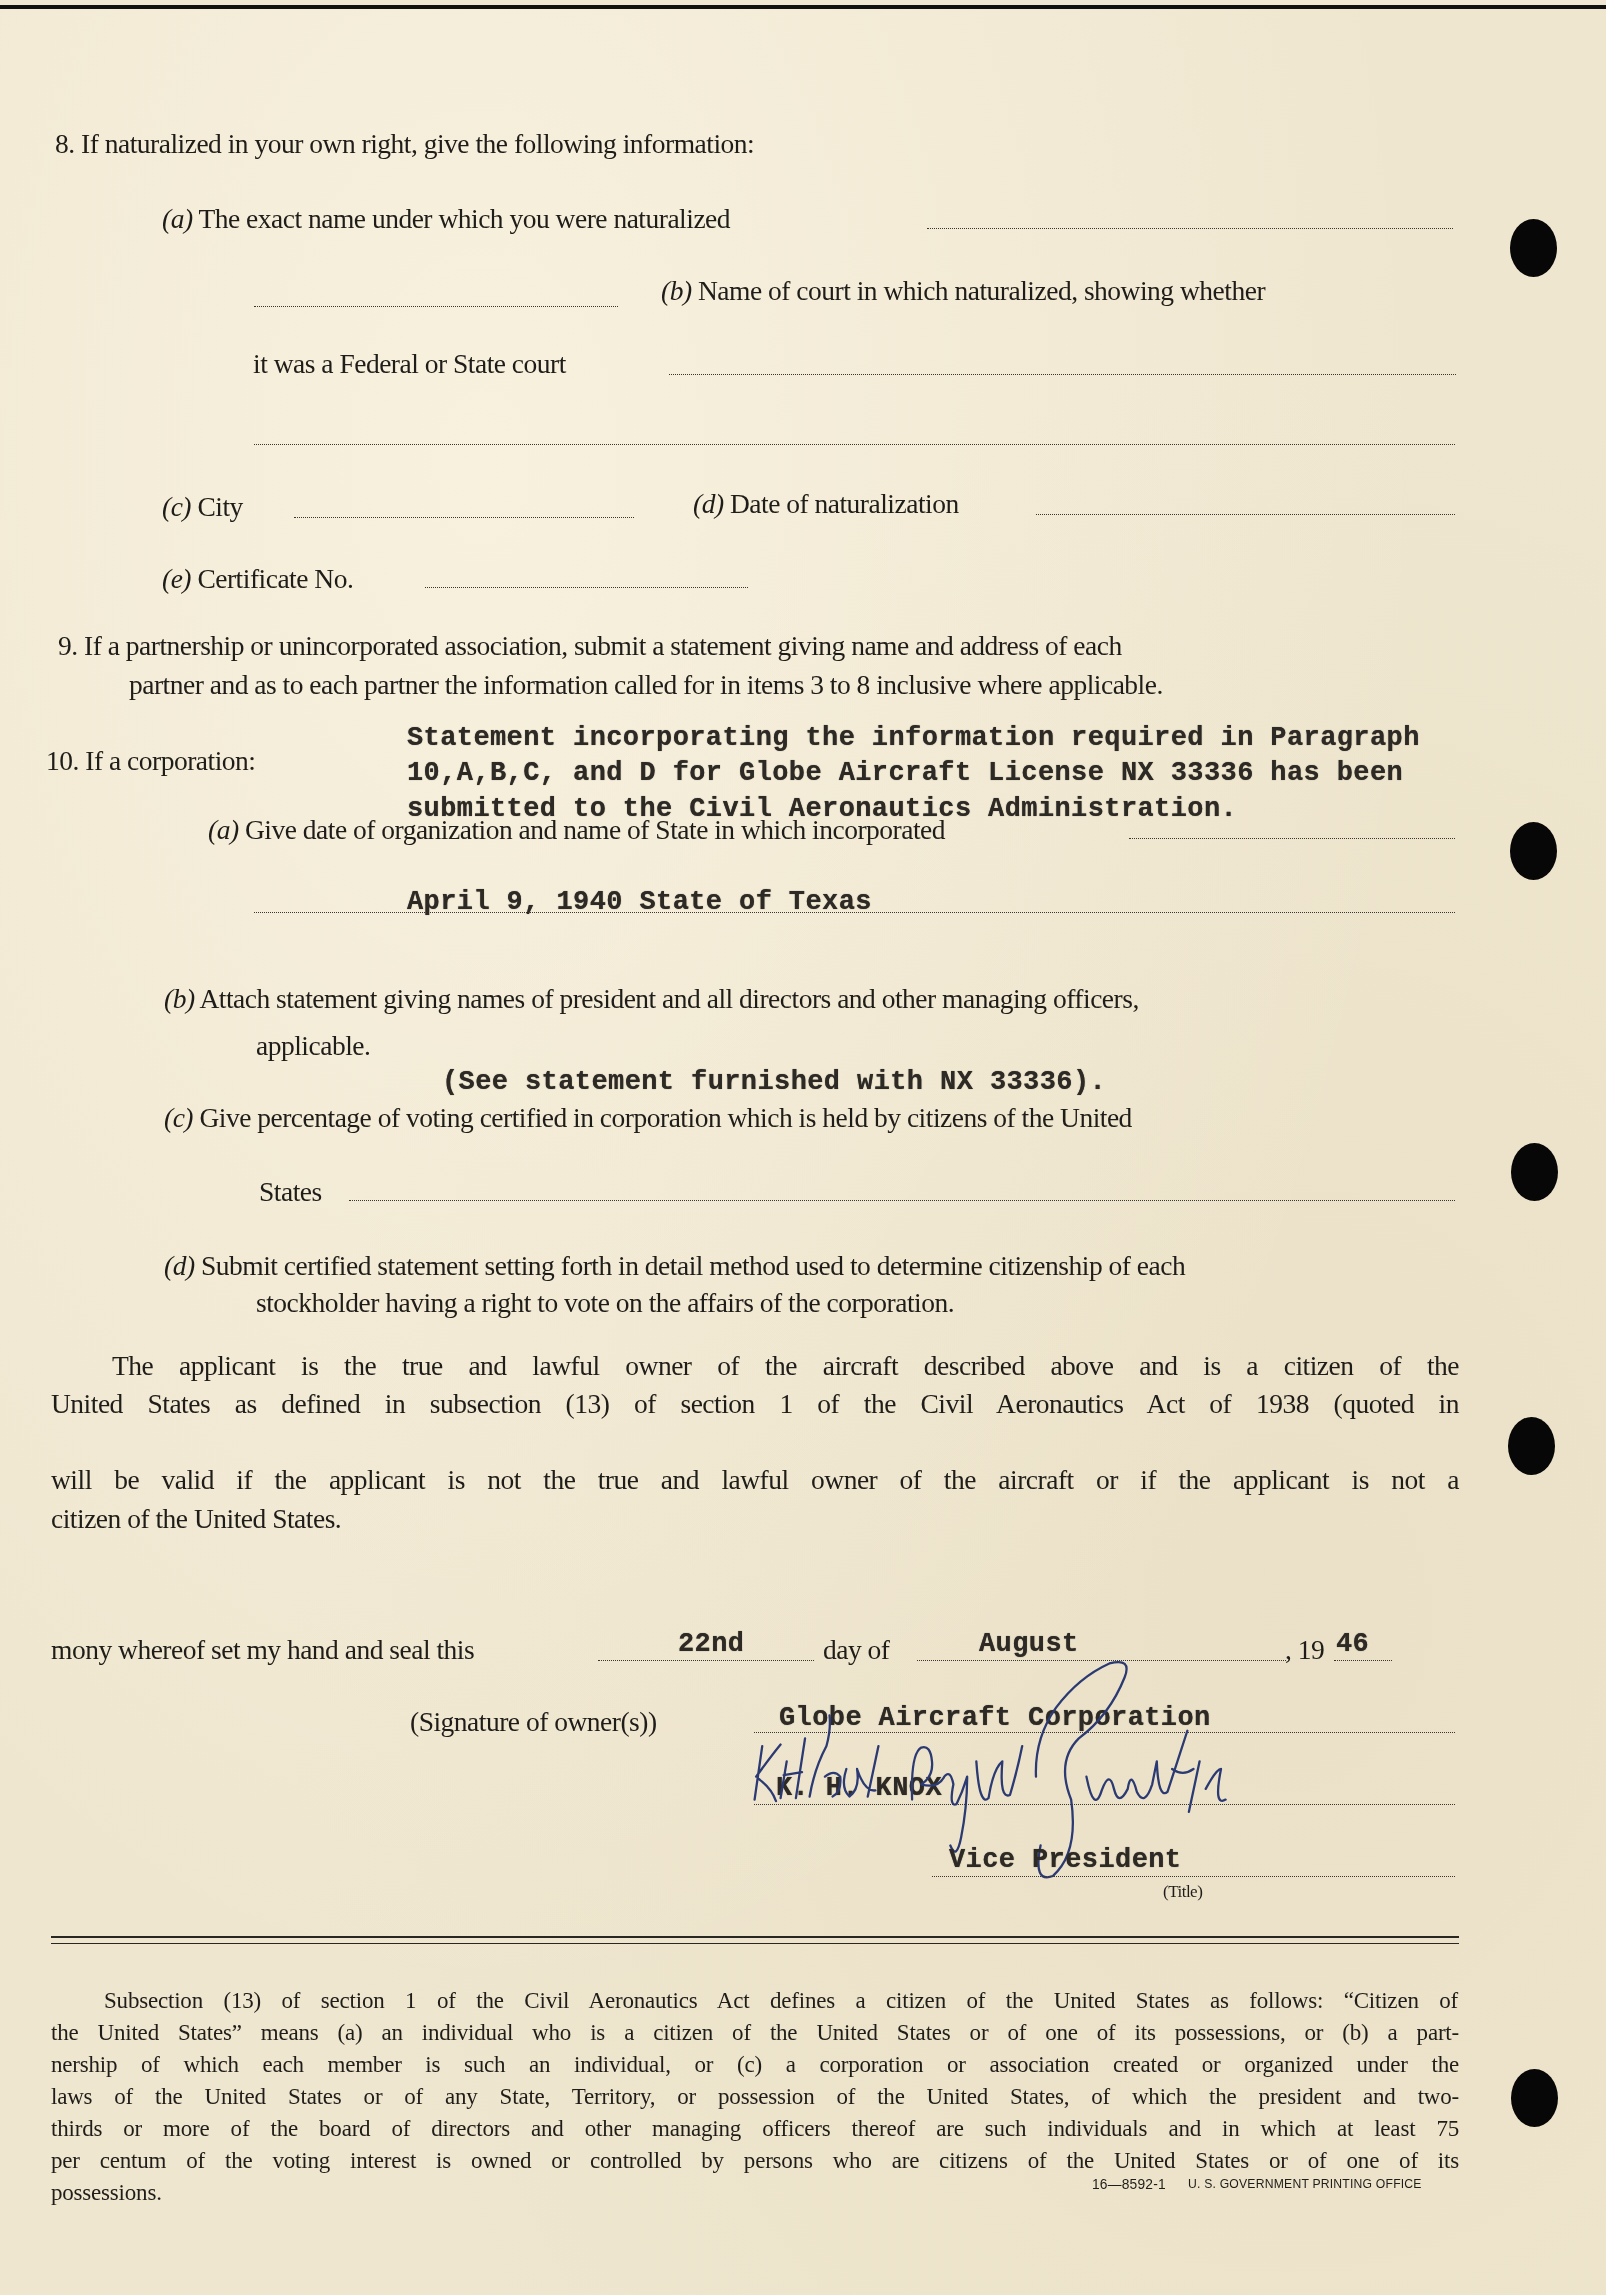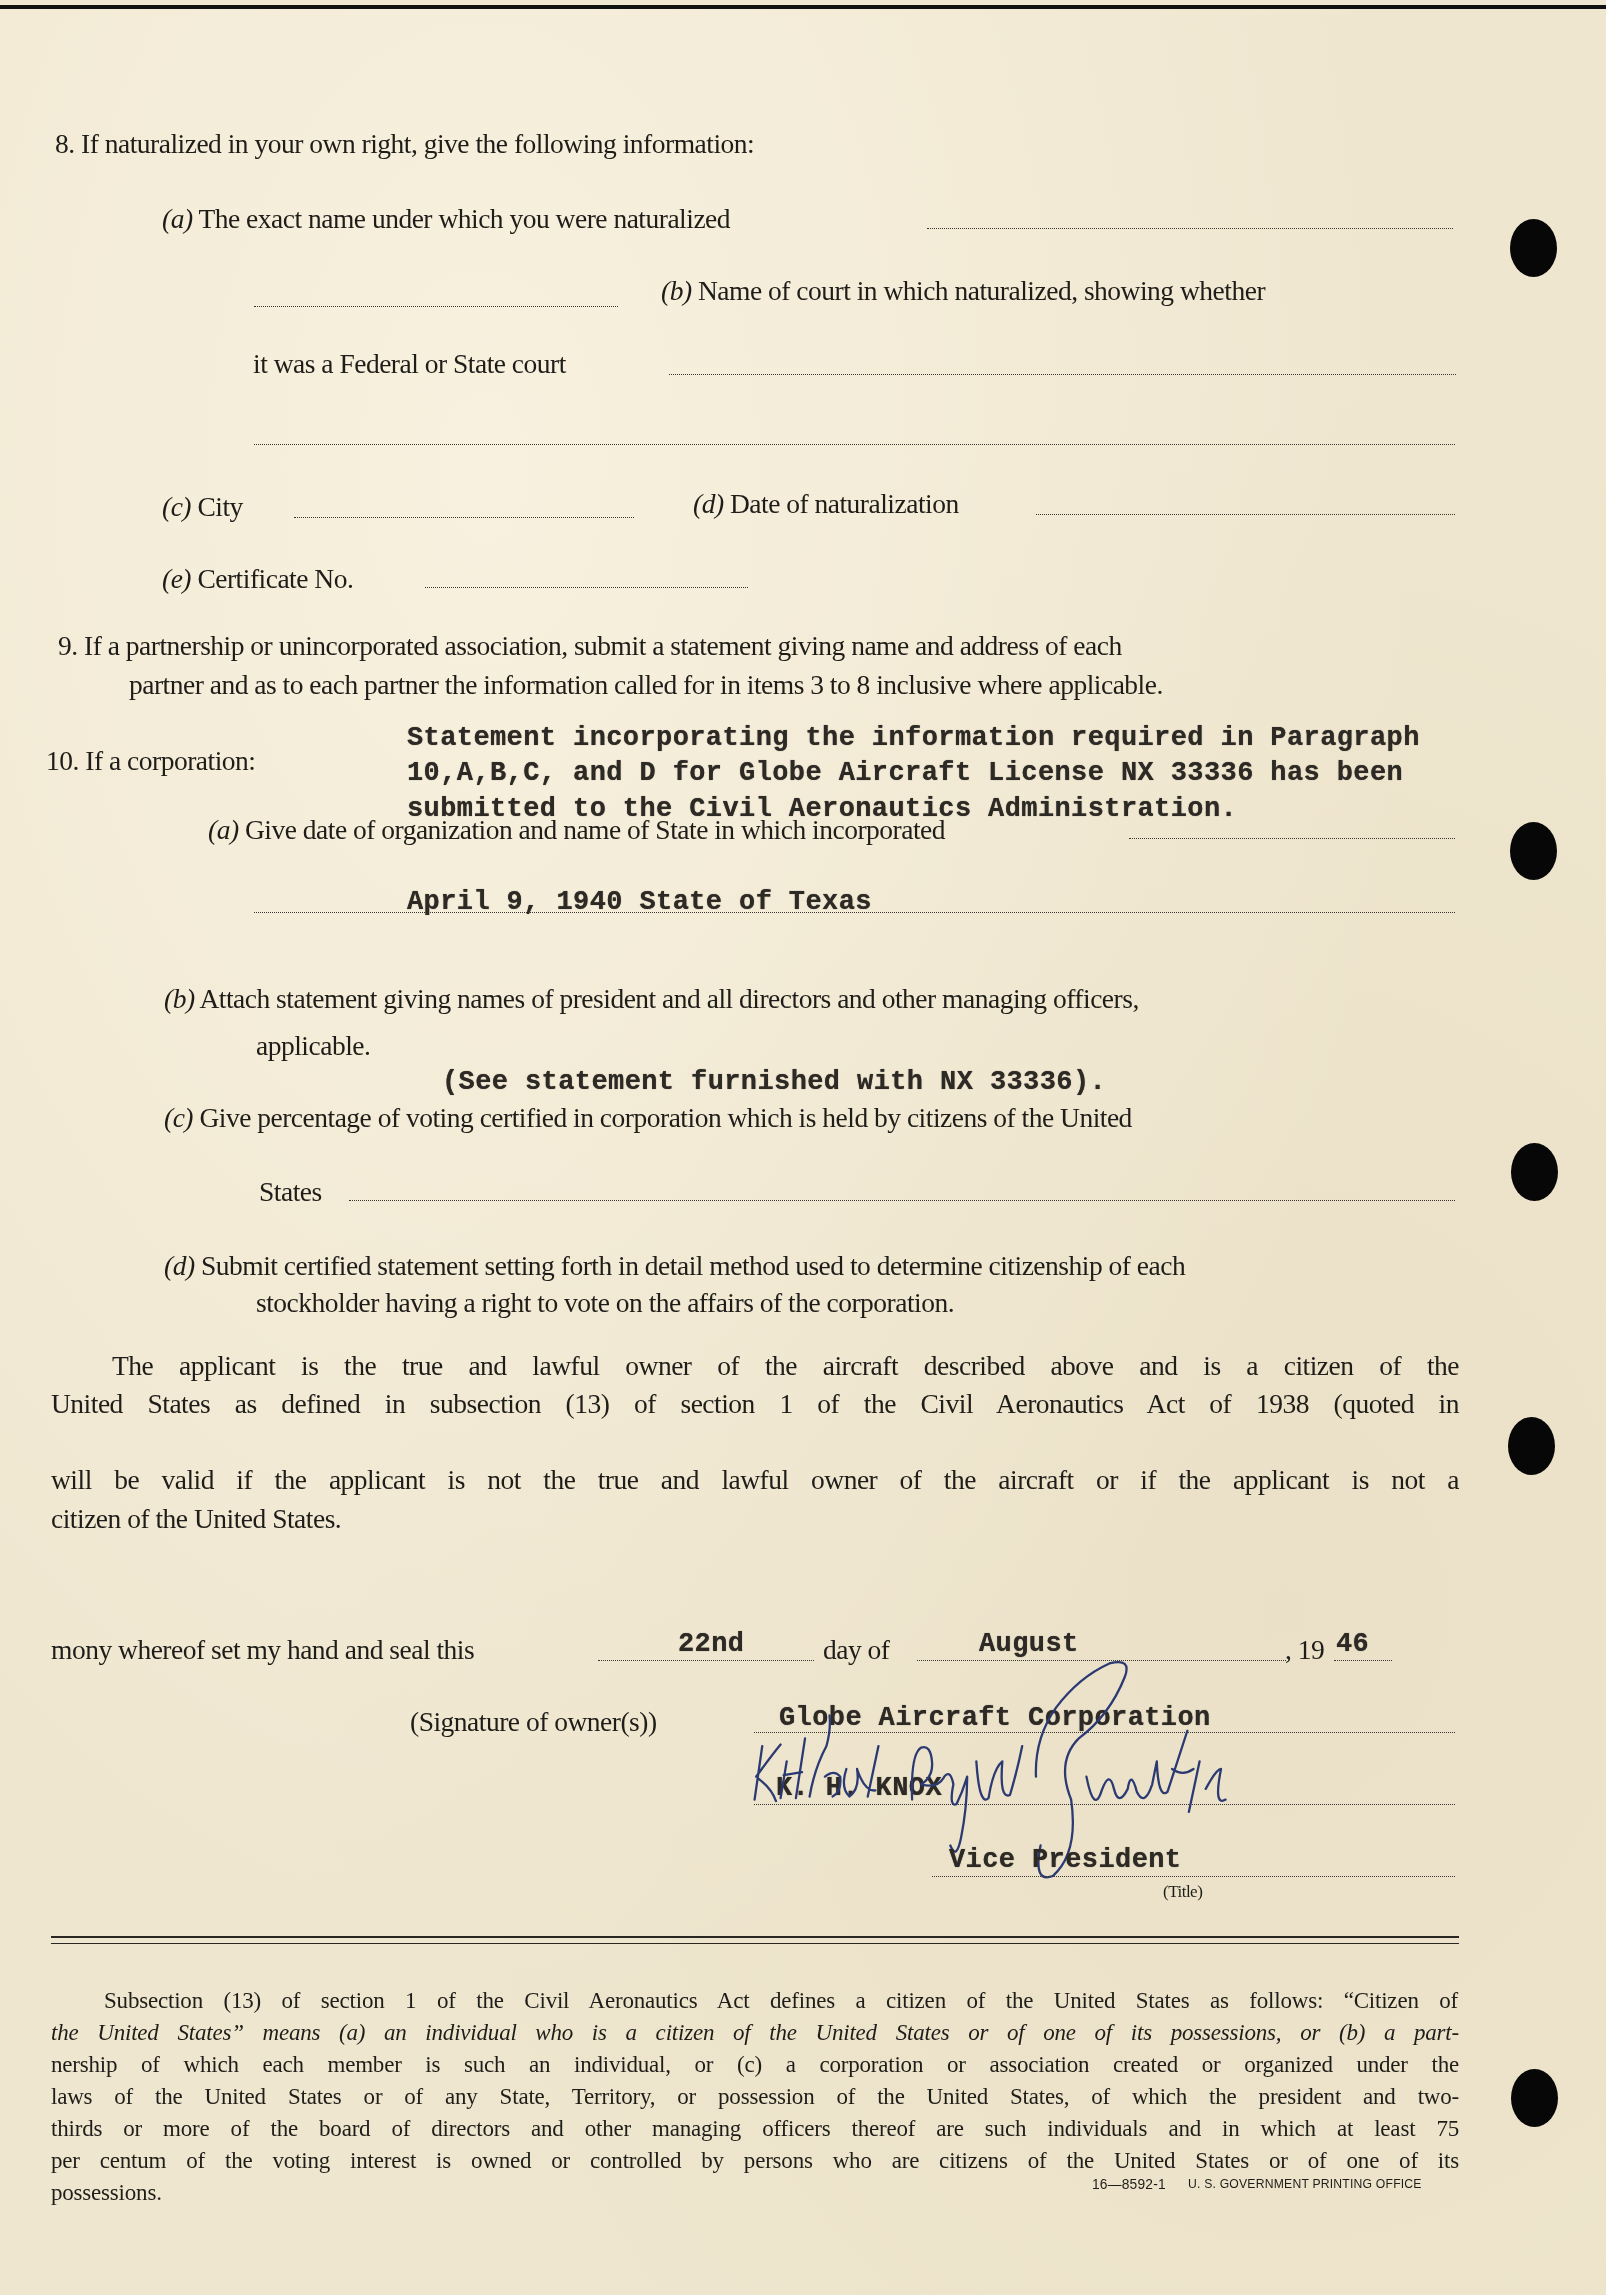--- a/index.html
+++ b/index.html
@@ -160,21 +160,21 @@
   </svg>
 
   <div class="line" style="left:932px; top:1867px; width:523px;"></div>
   <div class="typed" style="left:949px; top:1835px;">Vice President</div>
   <div class="t" style="left:1163px; top:1873px; font-size:17px; line-height:20px;">(Title)</div>
 
   <div class="rule" style="top:1927px;"></div>
   <div class="rule" style="top:1934px; border-top-width:1.5px;"></div>
 
   <div class="small" style="left:104px; top:1976px; width:1354px; text-align-last:justify;">Subsection (13) of section 1 of the Civil Aeronautics Act defines a citizen of the United States as follows: “Citizen of</div>
-  <div class="small" style="left:51px; top:2008px; width:1408px; text-align-last:justify;font-style:italic;">the United States” means (a) an individual who is a citizen of the United States or of one of its possessions, or (b) a part-</div>
+  <div class="small" style="left:51px; top:2008px; width:1408px; text-align-last:justify;">the United States” means (a) an individual who is a citizen of the United States or of one of its possessions, or (b) a part-</div>
   <div class="small" style="left:51px; top:2040px; width:1408px; text-align-last:justify;">nership of which each member is such an individual, or (c) a corporation or association created or organized under the</div>
   <div class="small" style="left:51px; top:2072px; width:1408px; text-align-last:justify;">laws of the United States or of any State, Territory, or possession of the United States, of which the president and two-</div>
   <div class="small" style="left:51px; top:2104px; width:1408px; text-align-last:justify;">thirds or more of the board of directors and other managing officers thereof are such individuals and in which at least 75</div>
   <div class="small" style="left:51px; top:2136px; width:1408px; text-align-last:justify;">per centum of the voting interest is owned or controlled by persons who are citizens of the United States or of one of its</div>
   <div class="small" style="left:51px; top:2168px;">possessions.</div>
 
   <div class="tiny" style="left:1077px; top:2168px;margin-left:15px;">16—8592-1</div>
   <div class="tiny" style="left:1188px; top:2168px; font-size:12.2px;">U. S. GOVERNMENT PRINTING OFFICE</div>
 
 </div>

